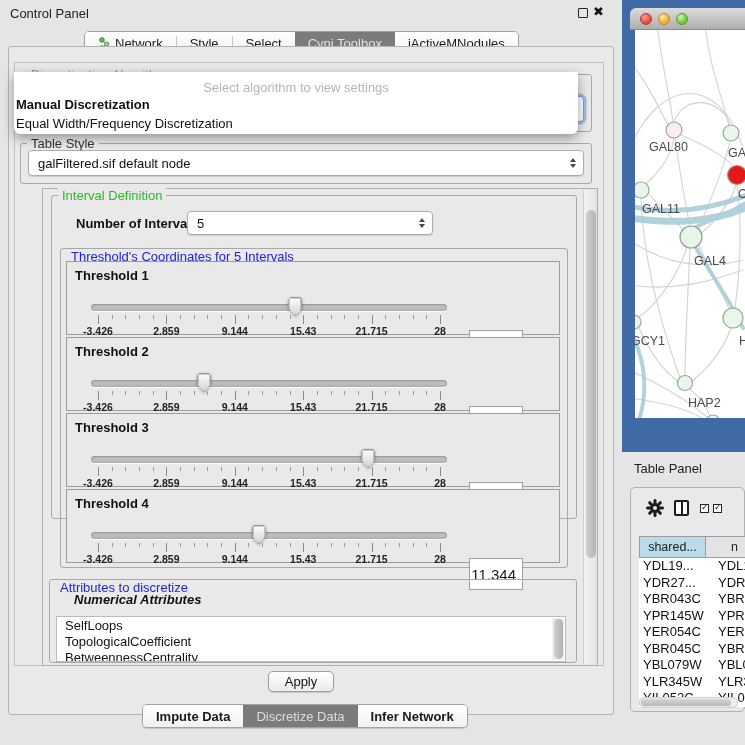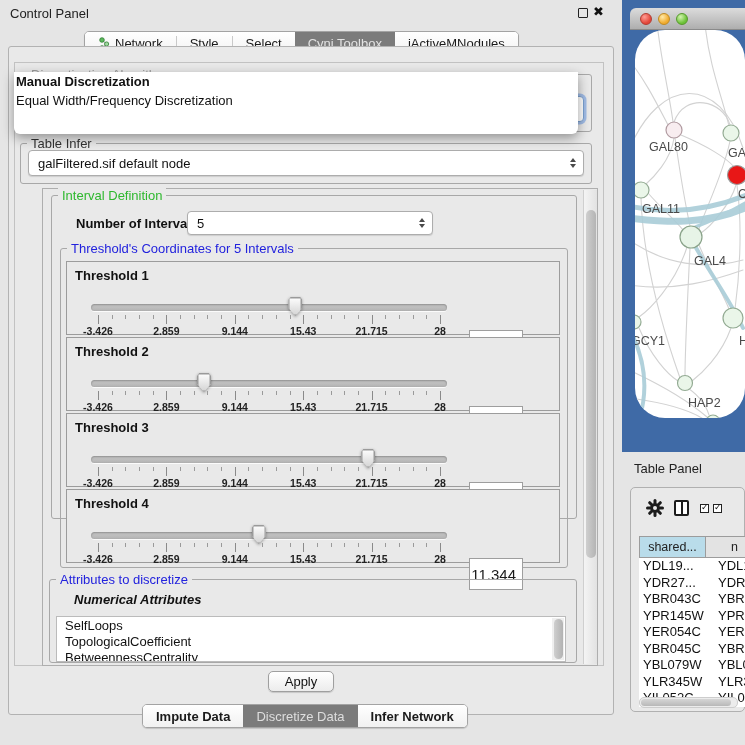--- a/index.html
+++ b/index.html
@@ -17,21 +17,21 @@
   .cp-tabs .tab { display:flex; align-items:center; gap:5px; padding:0 13px; font-size:13px; color:#1a1a1a; background:linear-gradient(#ffffff,#f1f1f1); }
   .cp-tabs .tab.selected { background:#7b7b7b; color:#e3e3e3; }
   .cp-tabs .sep { width:1px; background:#c9c9c9; margin:4px 0; }
 
   .cp-main { position:absolute; left:8px; top:46px; width:606px; height:669px; border:1px solid #b2b2b2; border-radius:3px; background:#e9e9e9; }
   .cp-inner { position:absolute; left:14px; top:62px; width:590px; height:604px; border:1px solid #c2c2c2; background:#e9e9e9; }
 
   .grp { position:absolute; border:1px solid #a8a8a8; border-radius:3px; }
   .grp > .legend { position:absolute; top:-8px; left:6px; background:#e9e9e9; padding:0 4px; font-size:13px; color:#333; white-space:nowrap; }
   .legend.green { color:#2eb82e; }
-  .legend.blue  { color:#2222dd; }
+  .legend.blue  { color:#2222dd;margin-top:8px; }
   .legend.gray  { color:#9a9a9a; }
 
   .algorithm-grp { left:20px; top:74px; width:572px; height:58px; }
   .tabledata-grp { left:20px; top:143px; width:572px; height:41px; }
 
   .combo { position:absolute; background:#ffffff; border:1px solid #adadad; border-radius:4px; box-shadow:0 1px 1px rgba(0,0,0,.12); }
   .combo .combo-text { position:absolute; left:9px; top:50%; transform:translateY(-50%); font-size:13px; color:#111; white-space:nowrap; }
   .spinner { position:absolute; right:7px; top:50%; transform:translateY(-50%); display:flex; flex-direction:column; gap:2px; }
   .spinner i { display:block; width:0; height:0; border-left:3.5px solid transparent; border-right:3.5px solid transparent; }
   .spinner .up { border-bottom:4.5px solid #4a4a4a; }
@@ -84,21 +84,21 @@
   .cp-bottom-tabs .tab { display:flex; align-items:center; padding:0 13px; font-size:13px; font-weight:bold; color:#1a1a1a; background:linear-gradient(#ffffff,#f1f1f1); }
   .cp-bottom-tabs .tab.selected { background:#7b7b7b; color:#dedede; font-weight:normal; }
 
   
   .network-window { position:absolute; left:622px; top:0; width:123px; height:452px; background:#3f6aa6; }
   .nw-titlebar { position:absolute; left:8px; top:8px; right:0; height:22px; background:linear-gradient(#dcdcdc,#aeaeae); border-top-left-radius:6px; border-bottom:1px solid #8a8a8a; }
   .light { position:absolute; top:5px; width:12px; height:12px; border-radius:50%; }
   .light.red    { left:10px;  background:radial-gradient(circle at 35% 30%, #ff9d94, #e4473a 65%); border:1px solid #b23c32; }
   .light.yellow { left:28px;  background:radial-gradient(circle at 35% 30%, #ffe9a8, #f0ab2e 65%); border:1px solid #c08a22; }
   .light.green  { left:46px;  background:radial-gradient(circle at 35% 30%, #d3f3b0, #6cc238 65%); border:1px solid #56992c; }
-  .nw-canvas { position:absolute; left:13px; top:30px; width:110px; height:388px; background:#ffffff; overflow:hidden;border-radius:30px; }
+  .nw-canvas { position:absolute; left:13px; top:30px; width:110px; height:388px; background:#ffffff; overflow:hidden; }
 
   .tp-title { position:absolute; left:634px; top:461px; font-size:13px; color:#222; }
   .table-panel { position:absolute; left:630px; top:487px; width:115px; height:225px; background:#e9e9e9; border:1px solid #b0b0b0; border-radius:5px; }
   .tp-toolbar { position:absolute; left:0; top:0; width:100%; height:44px; }
   .gear-wrap { position:absolute; left:15px; top:11px; }
   .split-icon { position:absolute; left:43px; top:12px; width:15px; height:16px; background:#fff; border:2px solid #1c1c1c; border-radius:2px; }
   .split-icon::after { content:""; position:absolute; left:50%; top:0; bottom:0; width:2px; margin-left:-1px; background:#1c1c1c; }
   .cb { position:absolute; top:16px; width:9px; height:9px; border:1.3px solid #222; background:#fff; }
   .cb::after { content:"✓"; font-family:"DejaVu Sans",sans-serif; position:absolute; left:0px; top:-3px; font-size:9px; font-weight:bold; color:#111; }
   .cb.c1{left:69px}.cb.c2{left:82px}
@@ -164,31 +164,32 @@
     <span class="legend gray">Discretization Algorithm</span>
   </div>
   <div class="combo algo-combo">
     <span class="spinner">
         <i class="up"></i>
         <i class="dn"></i>
       </span>
   </div>
 
   <div class="grp tabledata-grp">
-    <span class="legend">Table Infer</span>
+    <span class="legend">Table Style</span>
   </div>
   <div class="combo td-combo">
     <span class="combo-text">galFiltered.sif default node</span>
     <span class="spinner">
         <i class="up"></i>
         <i class="dn"></i>
       </span>
   </div>
 
   <div class="popup">
+    <div class="popup-placeholder">Select algorithm to view settings</div>
     <div class="popup-item bold">Manual Discretization</div>
     <div class="popup-item">Equal Width/Frequency Discretization</div>
   </div>
 
   <div class="scrollpane">
     <div class="grp interval-grp">
       <span class="legend green">Interval Definition</span>
       <span class="bold-label num-label">Number of Intervals</span>
       <div class="combo num-combo">
         <span class="combo-text">5</span>

